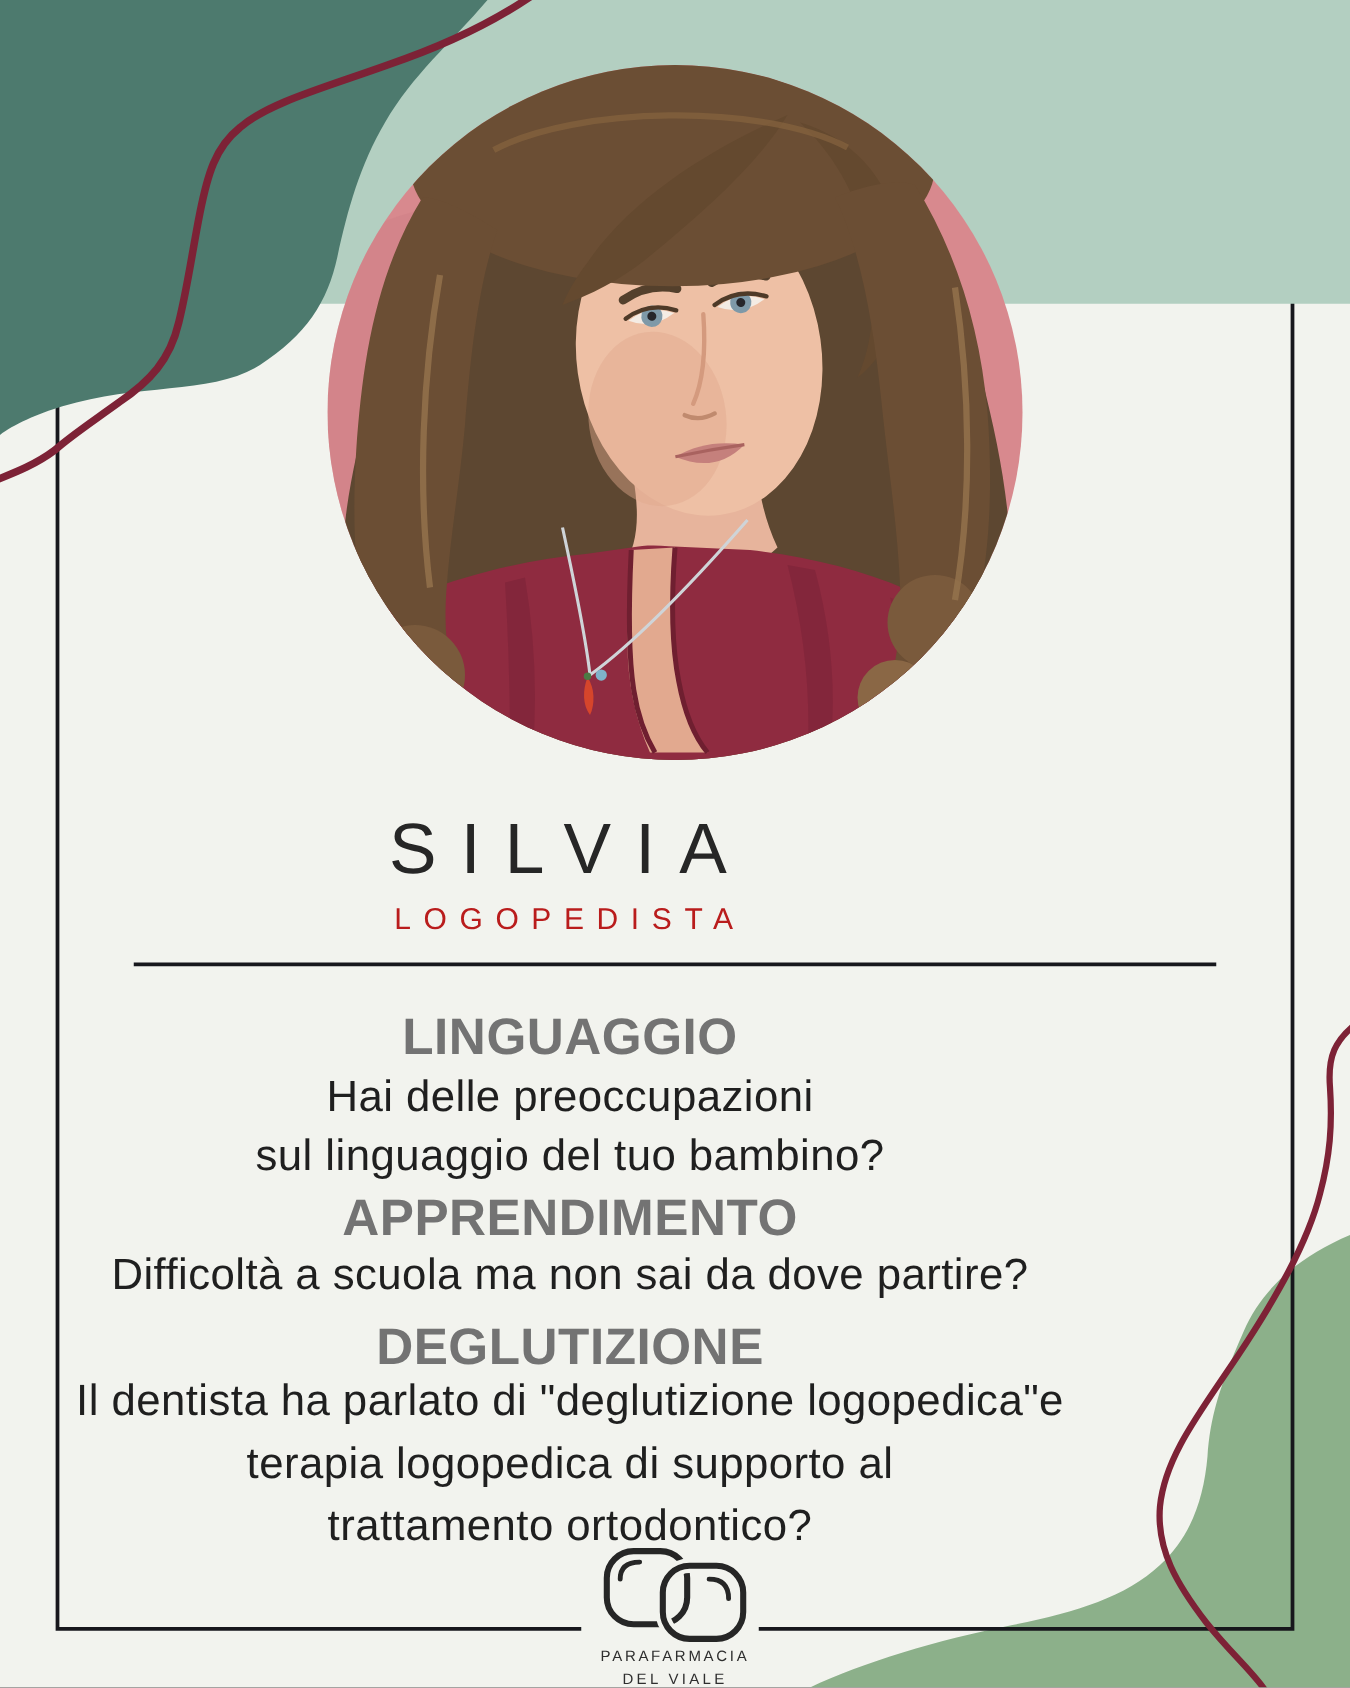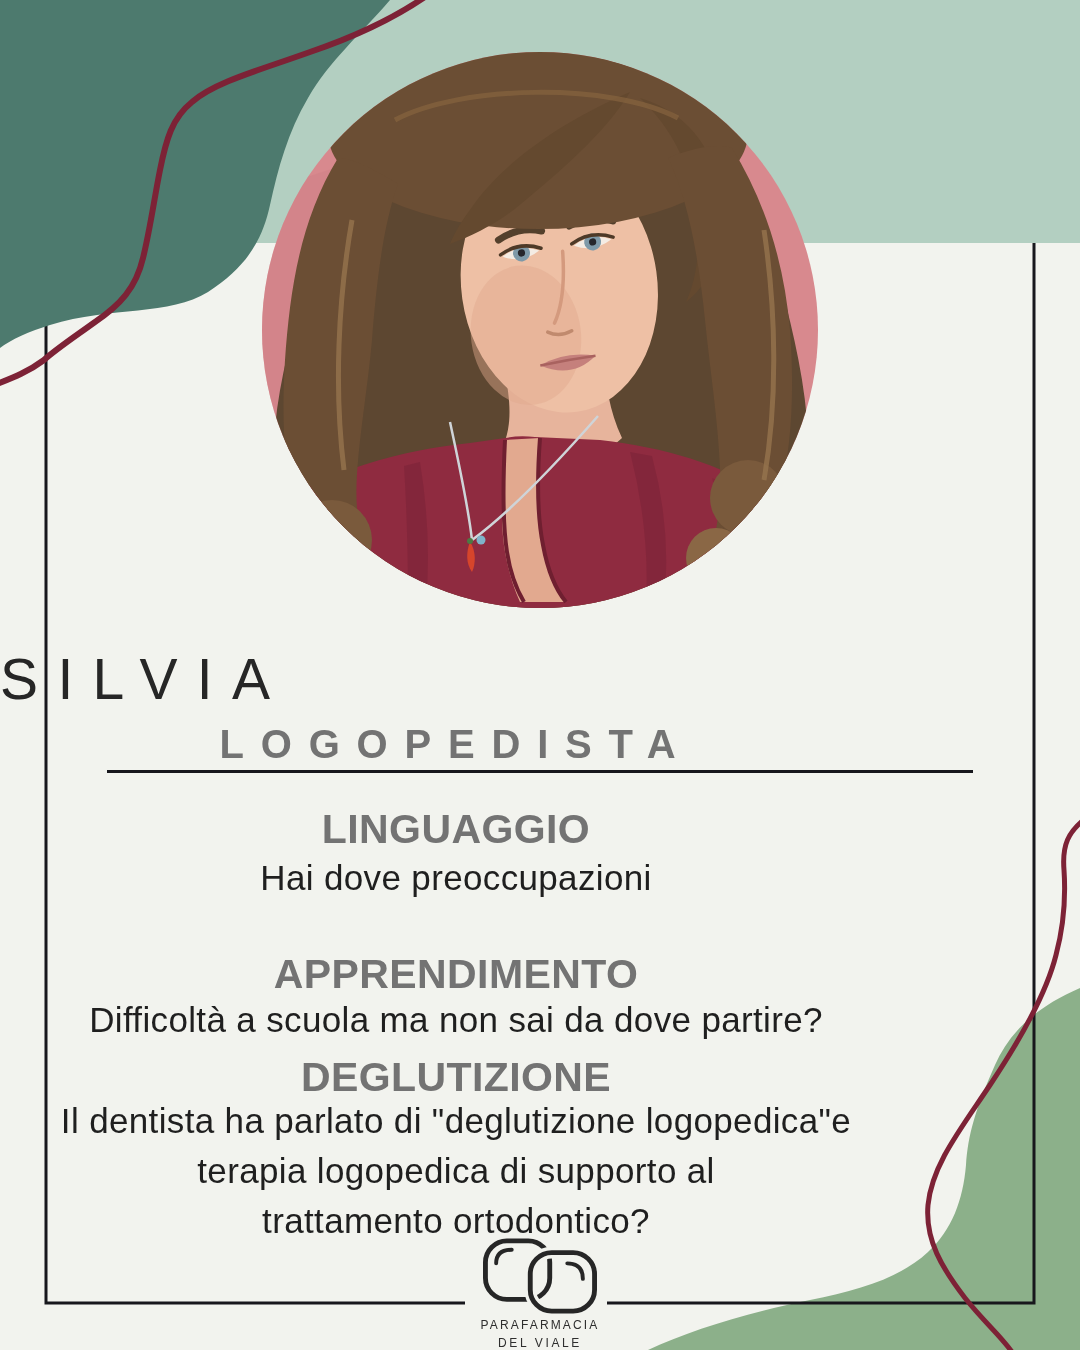--- a/index.html
+++ b/index.html
@@ -1,23 +1,23 @@
 <!DOCTYPE html>
 <html><head>
 <meta charset="utf-8">
 <style>
   html,body{margin:0;padding:0;background:#555;}
   .canvas{position:relative;width:1080px;height:1350px;overflow:hidden;background:#f2f3ee;
           font-family:"Liberation Sans",sans-serif;margin:0 auto;}
   .decor{position:absolute;inset:0;width:1080px;height:1350px;}
-  .abs{position:absolute;left:0;width:912px;text-align:center;flex-direction:column;}
+  .abs{position:absolute;left:0;width:912px;text-align:center;}
   .name-row{top:646px;display:flex;justify-content:center;align-items:baseline;gap:38px;}
   .first-name{font-size:57px;font-weight:400;letter-spacing:.34em;color:#262626;}
   .last-name{font-size:57px;font-weight:700;letter-spacing:.24em;color:#7d2036;}
-  .role{top:722px;font-size:40px;font-weight:700;letter-spacing:.42em;color:#737373;}
+  .role{top:722px;font-size:24px;font-weight:400;letter-spacing:.42em;color:#b91c1c;}
   .divider{position:absolute;top:770px;left:107px;width:866px;height:3px;background:#17171c;}
   .sec-title{font-size:41px;font-weight:700;color:#737373;letter-spacing:.01em;}
   .body-line{font-size:35px;font-weight:400;color:#1f1f1f;letter-spacing:.01em;}
   .t0{top:806px;} .t1{top:858px;} .t2{top:905px;}
   .t3{top:951px;} .t4{top:1000px;}
   .t5{top:1054px;} .t6{top:1101px;} .t7{top:1151px;} .t8{top:1201px;}
   .logo-wrap{position:absolute;top:1238px;left:0;width:1080px;display:flex;flex-direction:column;align-items:center;}
   .logo-text{font-size:12px;letter-spacing:.18em;color:#2e2e2e;margin-top:4px;font-weight:400;}
   .logo-sub-row{display:flex;align-items:center;gap:12px;margin-top:4px;}
   .logo-sub{font-size:12px;letter-spacing:.22em;color:#2e2e2e;font-weight:400;}
@@ -121,21 +121,22 @@
 
   <div class="abs name-row">
     <span class="first-name">SILVIA</span>
   </div>
 
   <div class="abs role">LOGOPEDISTA</div>
 
   <div class="divider"></div>
 
   <div class="abs sec-title t0">LINGUAGGIO</div>
-  <div class="abs body-line t1">Hai dove preoccupazioni</div>
+  <div class="abs body-line t1">Hai delle preoccupazioni</div>
+  <div class="abs body-line t2">sul linguaggio del tuo bambino?</div>
 
   <div class="abs sec-title t3">APPRENDIMENTO</div>
   <div class="abs body-line t4">Difficoltà a scuola ma non sai da dove partire?</div>
 
   <div class="abs sec-title t5">DEGLUTIZIONE</div>
   <div class="abs body-line t6">Il dentista ha parlato di "deglutizione logopedica"e</div>
   <div class="abs body-line t7">terapia logopedica di supporto al</div>
   <div class="abs body-line t8">trattamento ortodontico?</div>
 
   <div class="logo-wrap">

